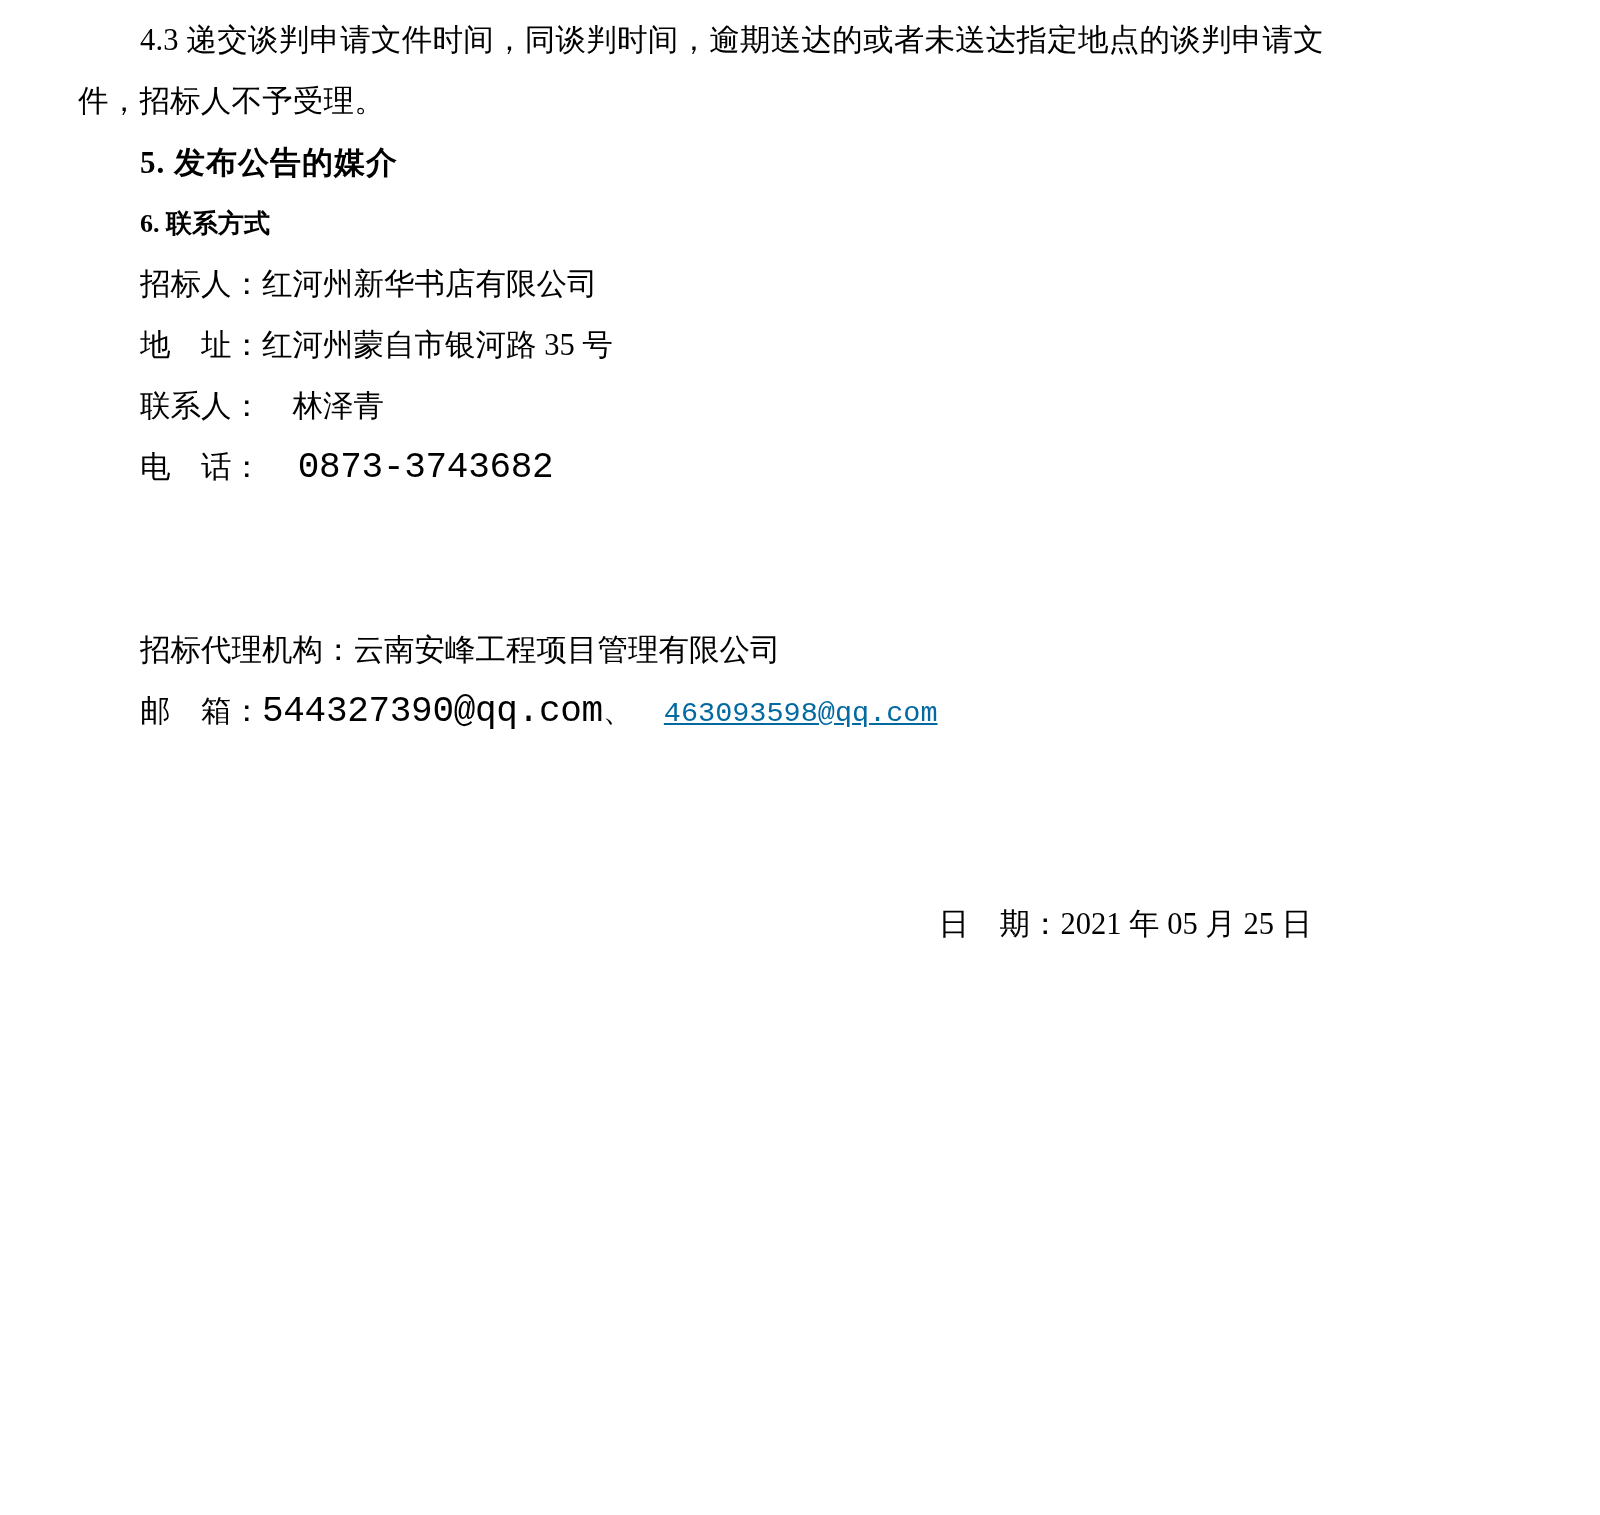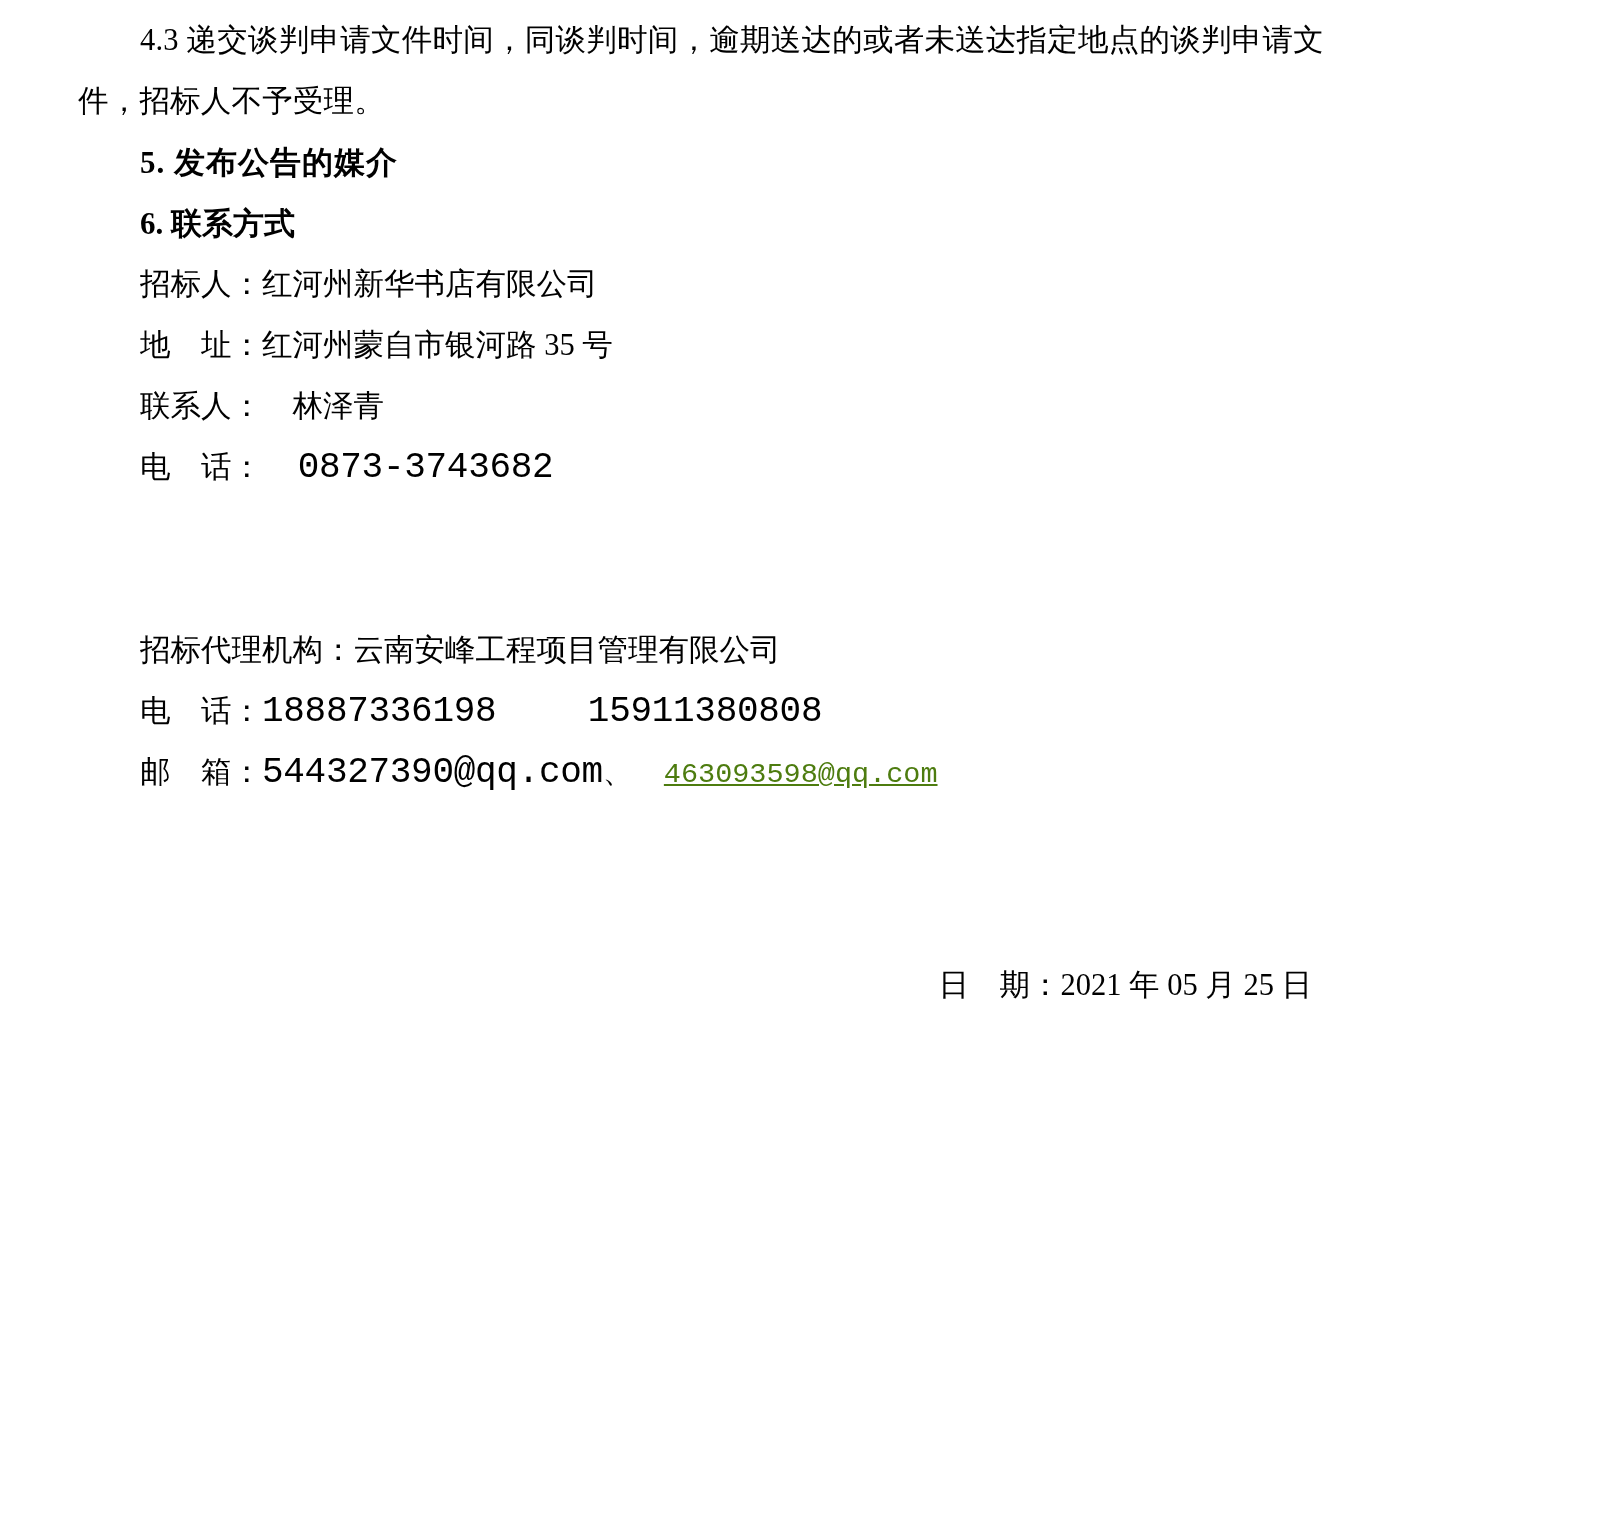--- a/index.html
+++ b/index.html
@@ -33,21 +33,21 @@
   }
   .heading {
     font-size: 31px;
     line-height: 61px;
     font-weight: bold;
     margin: 0;
     text-indent: 62px;
     letter-spacing: 1px;
   }
   .heading-tight {
-    font-size: 31px;
+    font-size: 26px;
     line-height: 61px;
     font-weight: bold;
     margin: 0;
     text-indent: 62px;
     letter-spacing: 0px;
   }
   .mono {
     font-family: "Liberation Mono", "DejaVu Sans Mono", monospace;
     font-size: 28px;
     letter-spacing: -0.3px;
@@ -59,21 +59,21 @@
     text-indent: 62px;
     white-space: pre;
   }
   .contact-line .mono {
     font-size: 36px;
   }
   .spacer-block {
     height: 122px;
   }
   .link {
-    color: #4d7c0f;
+    color: #0369a1;
     text-decoration: underline;
     font-family: "Liberation Mono", "DejaVu Sans Mono", monospace;
     font-size: 28.5px;
   }
   .date-line {
     font-size: 30.5px;
     line-height: 61px;
     margin: 0;
     text-align: right;
     padding-right: 12px;
@@ -102,21 +102,20 @@
   <p class="contact-line"><span>联系人：</span><span>　林泽青</span></p>
 
   <p class="contact-line"><span>电　话：</span><span class="mono">　0873-3743682</span></p>
 
   <div class="spacer-block"></div>
 
   <p class="contact-line"><span>招标代理机构：</span><span>云南安峰工程项目管理有限公司</span></p>
 
 
 
-  <p class="contact-line"><span>电　话：</span><span class="mono">18887336198</span><span>　　　</span><span class="mono">15911380808</span></p>
 
   <p class="contact-line"><span>邮　箱：</span><span class="mono">544327390@qq.com</span><span>、</span><span>　</span><a class="link" href="#">463093598@qq.com</a></p>
 
   <div class="date-gap"></div>
 
   <p class="date-line"><span>日　期：</span><span>2021 年 05 月 25 日</span></p>
 
 </div>
 
 </body></html>

